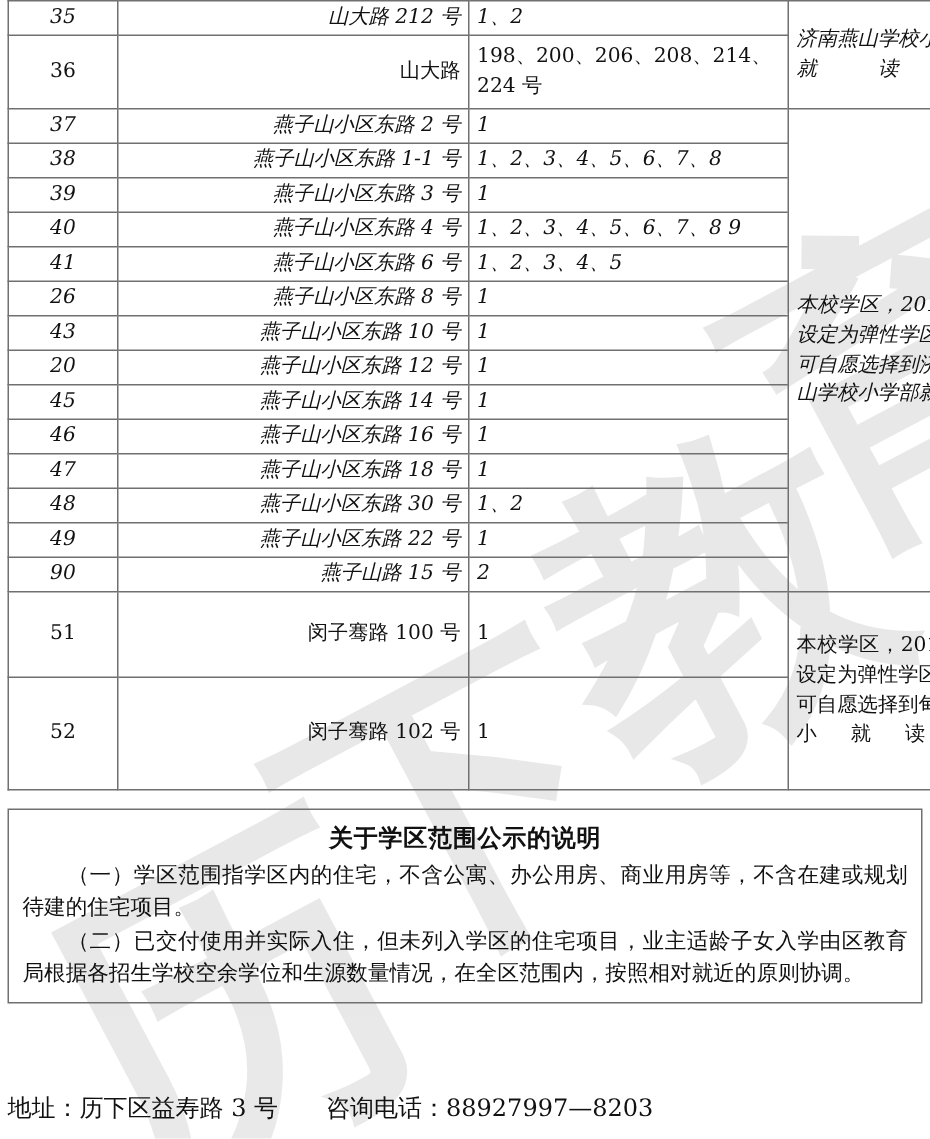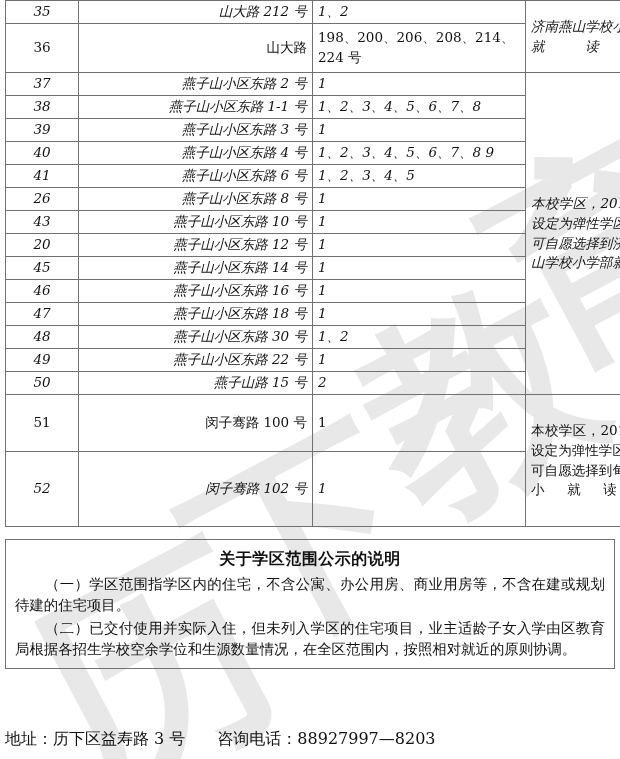--- a/index.html
+++ b/index.html
@@ -61,21 +61,21 @@
     background: transparent;
   }
   .col-idx   { width: 62px;  text-align: center; }
   .col-addr  { width: 223px; text-align: right; padding-left: 9px; }
   .col-nums  { width: 202px; text-align: left; padding-left: 8px; margin-left: 21px; }
   .col-note  { width: 122px; text-align: left; padding-left: 7px;
                vertical-align: middle; line-height: 1.62; }
   .row-std td { height: 20px; font-style: italic; }
   .row-tall-36 td { height: 46px; }
   .row-51 td { height: 54px; }
-  .row-52 td { height: 72px; font-style: italic; }
+  .row-52 td { height: 72px; }
 
   .note-cell p {
     margin: 0;
     text-align: justify;
     text-align-last: justify;
     font-size: 13.5px;
     letter-spacing: 0;
   }
 
   .wrap-nums { white-space: normal; }
@@ -223,21 +223,21 @@
         <td class="col-nums">1、2</td>
       </tr>
 
       <tr class="row-std">
         <td class="col-idx">49</td>
         <td class="col-addr">燕子山小区东路 22 号</td>
         <td class="col-nums">1</td>
       </tr>
 
       <tr class="row-std">
-        <td class="col-idx">50</td>
+        <td class="col-idx">90</td>
         <td class="col-addr">燕子山路 15 号</td>
         <td class="col-nums">2</td>
       </tr>
 
       <tr class="row-51">
         <td class="col-idx">51</td>
         <td class="col-addr">闵子骞路 100 号</td>
         <td class="col-nums">1</td>
         <td class="col-note note-cell" rowspan="2">
           <p>本校学区，2017 年设定为弹性学区，也可自愿选择到甸柳一小就读。</p>

